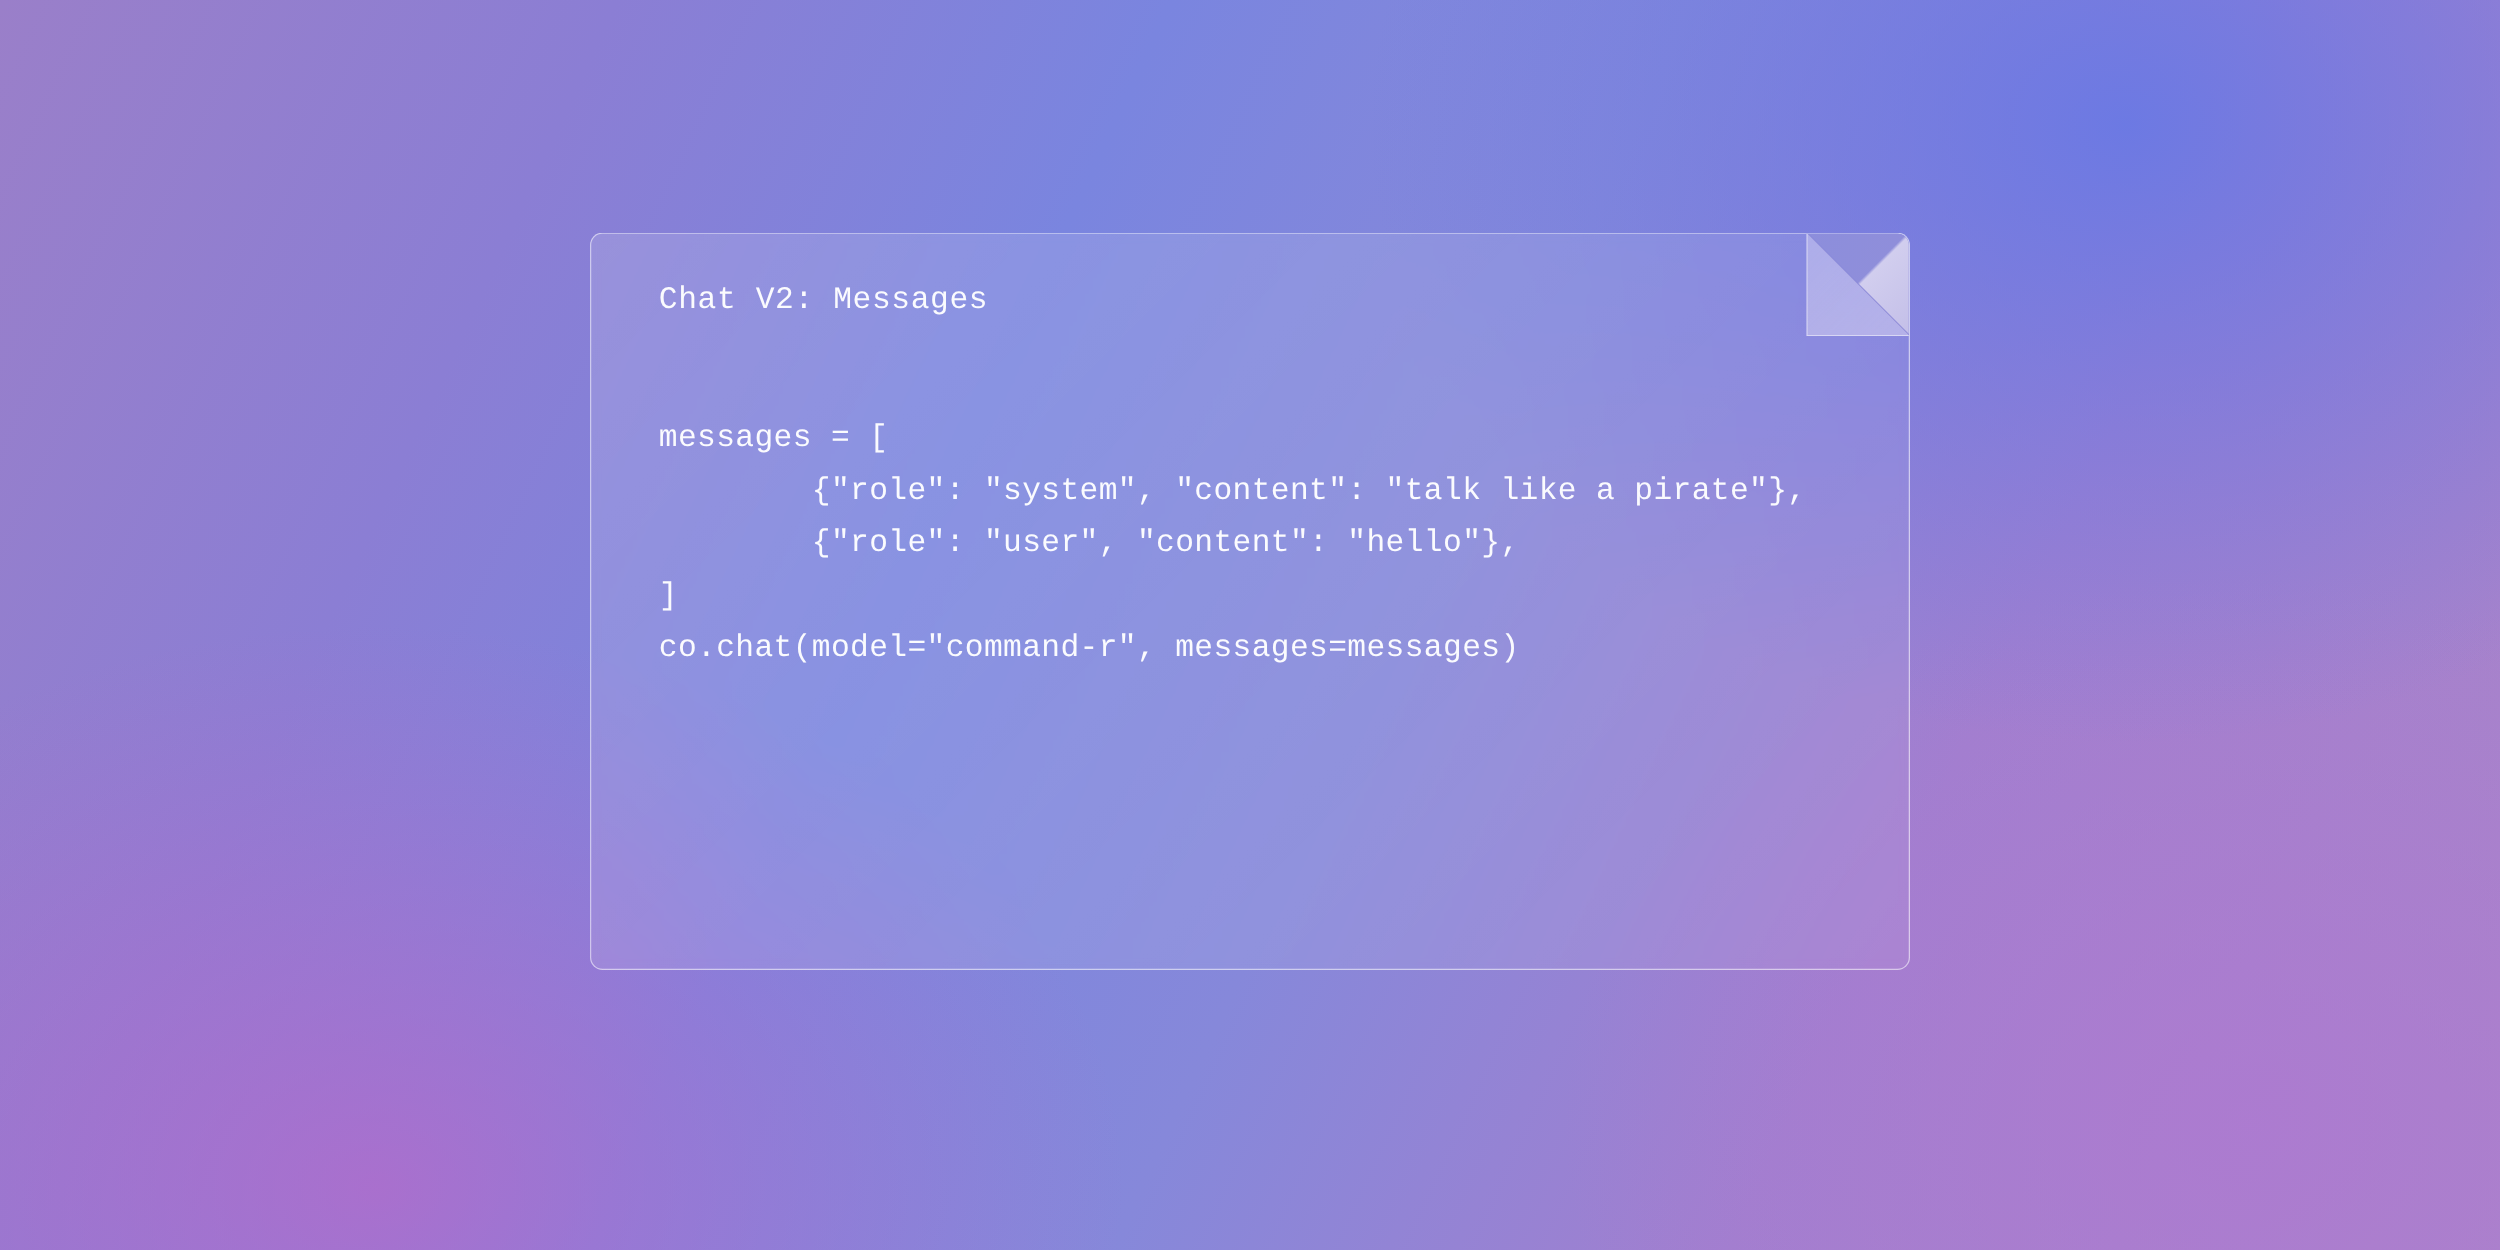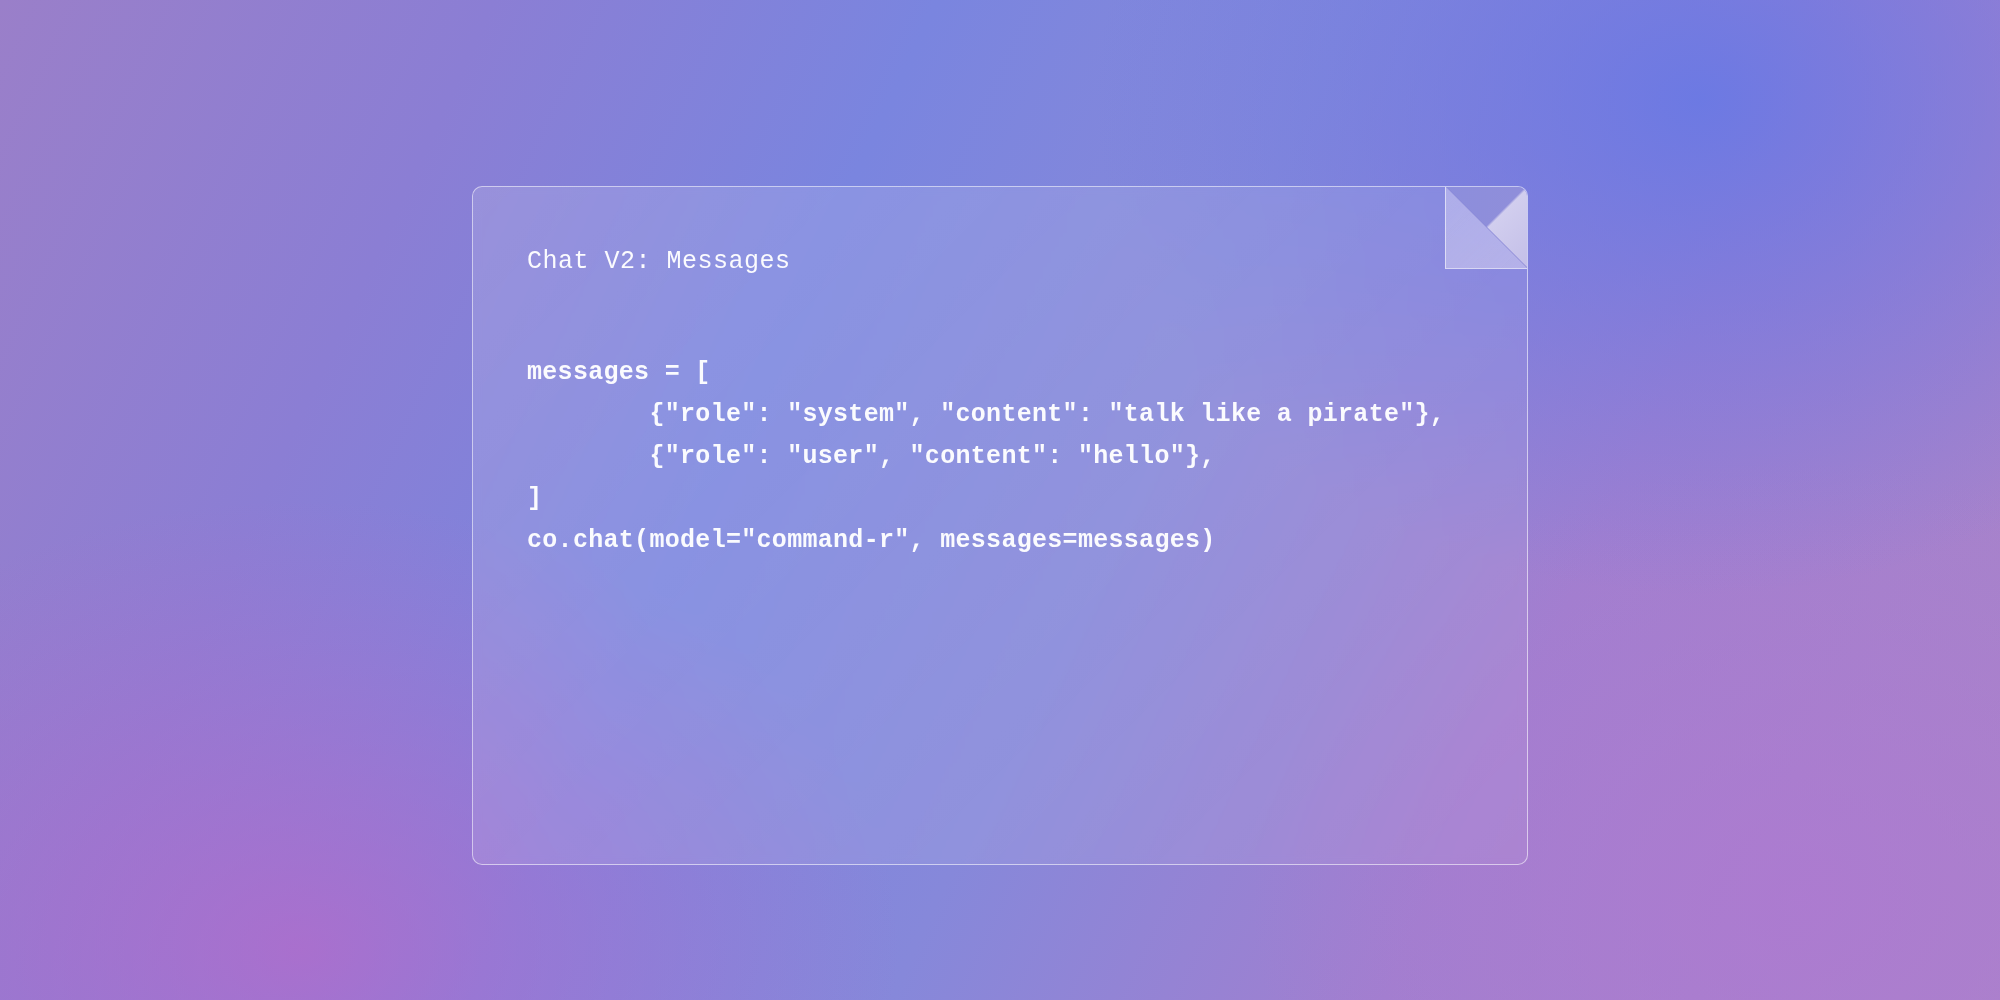--- a/index.html
+++ b/index.html
@@ -13,41 +13,41 @@
         radial-gradient(ellipse 1000px 800px at 90% 90%, rgba(175, 120, 210, 0.7) 0%, transparent 55%),
         linear-gradient(115deg, #9a7fc9 0%, #8b7ed4 20%, #7a85df 38%, #8688da 55%, #a17fcf 75%, #a985c9 100%);
       position: relative;
       font-family: ui-monospace, "SF Mono", Menlo, Consolas, "Liberation Mono", monospace;
     }
     .card {
       position: absolute;
       left: 472px;
       top: 186px;
       width: 1056px;
-      height: 679px;
+      height: 590px;
       border: 1px solid rgba(255,255,255,0.55);
       border-radius: 10px;
       background: linear-gradient(135deg, rgba(255,255,255,0.14), rgba(255,255,255,0.06));
       backdrop-filter: blur(4px);
-      padding: 60px 54px;
+      padding: 38px 54px;
       color: rgba(255,255,255,0.96);
       overflow: hidden;
     }
     .title {
       font-size: 25px;
       font-weight: 400;
       letter-spacing: 0.5px;
       margin-bottom: 76px;
       white-space: pre;
     }
     .code {
       font-size: 25px;
       line-height: 1.68;
       white-space: pre;
-      font-weight: 700;
+      font-weight: 400;
       letter-spacing: 0.3px;
     }
     .fold {
       position: absolute;
       top: 0;
       right: 0;
       width: 82px;
       height: 82px;
     }
     .fold::before {

